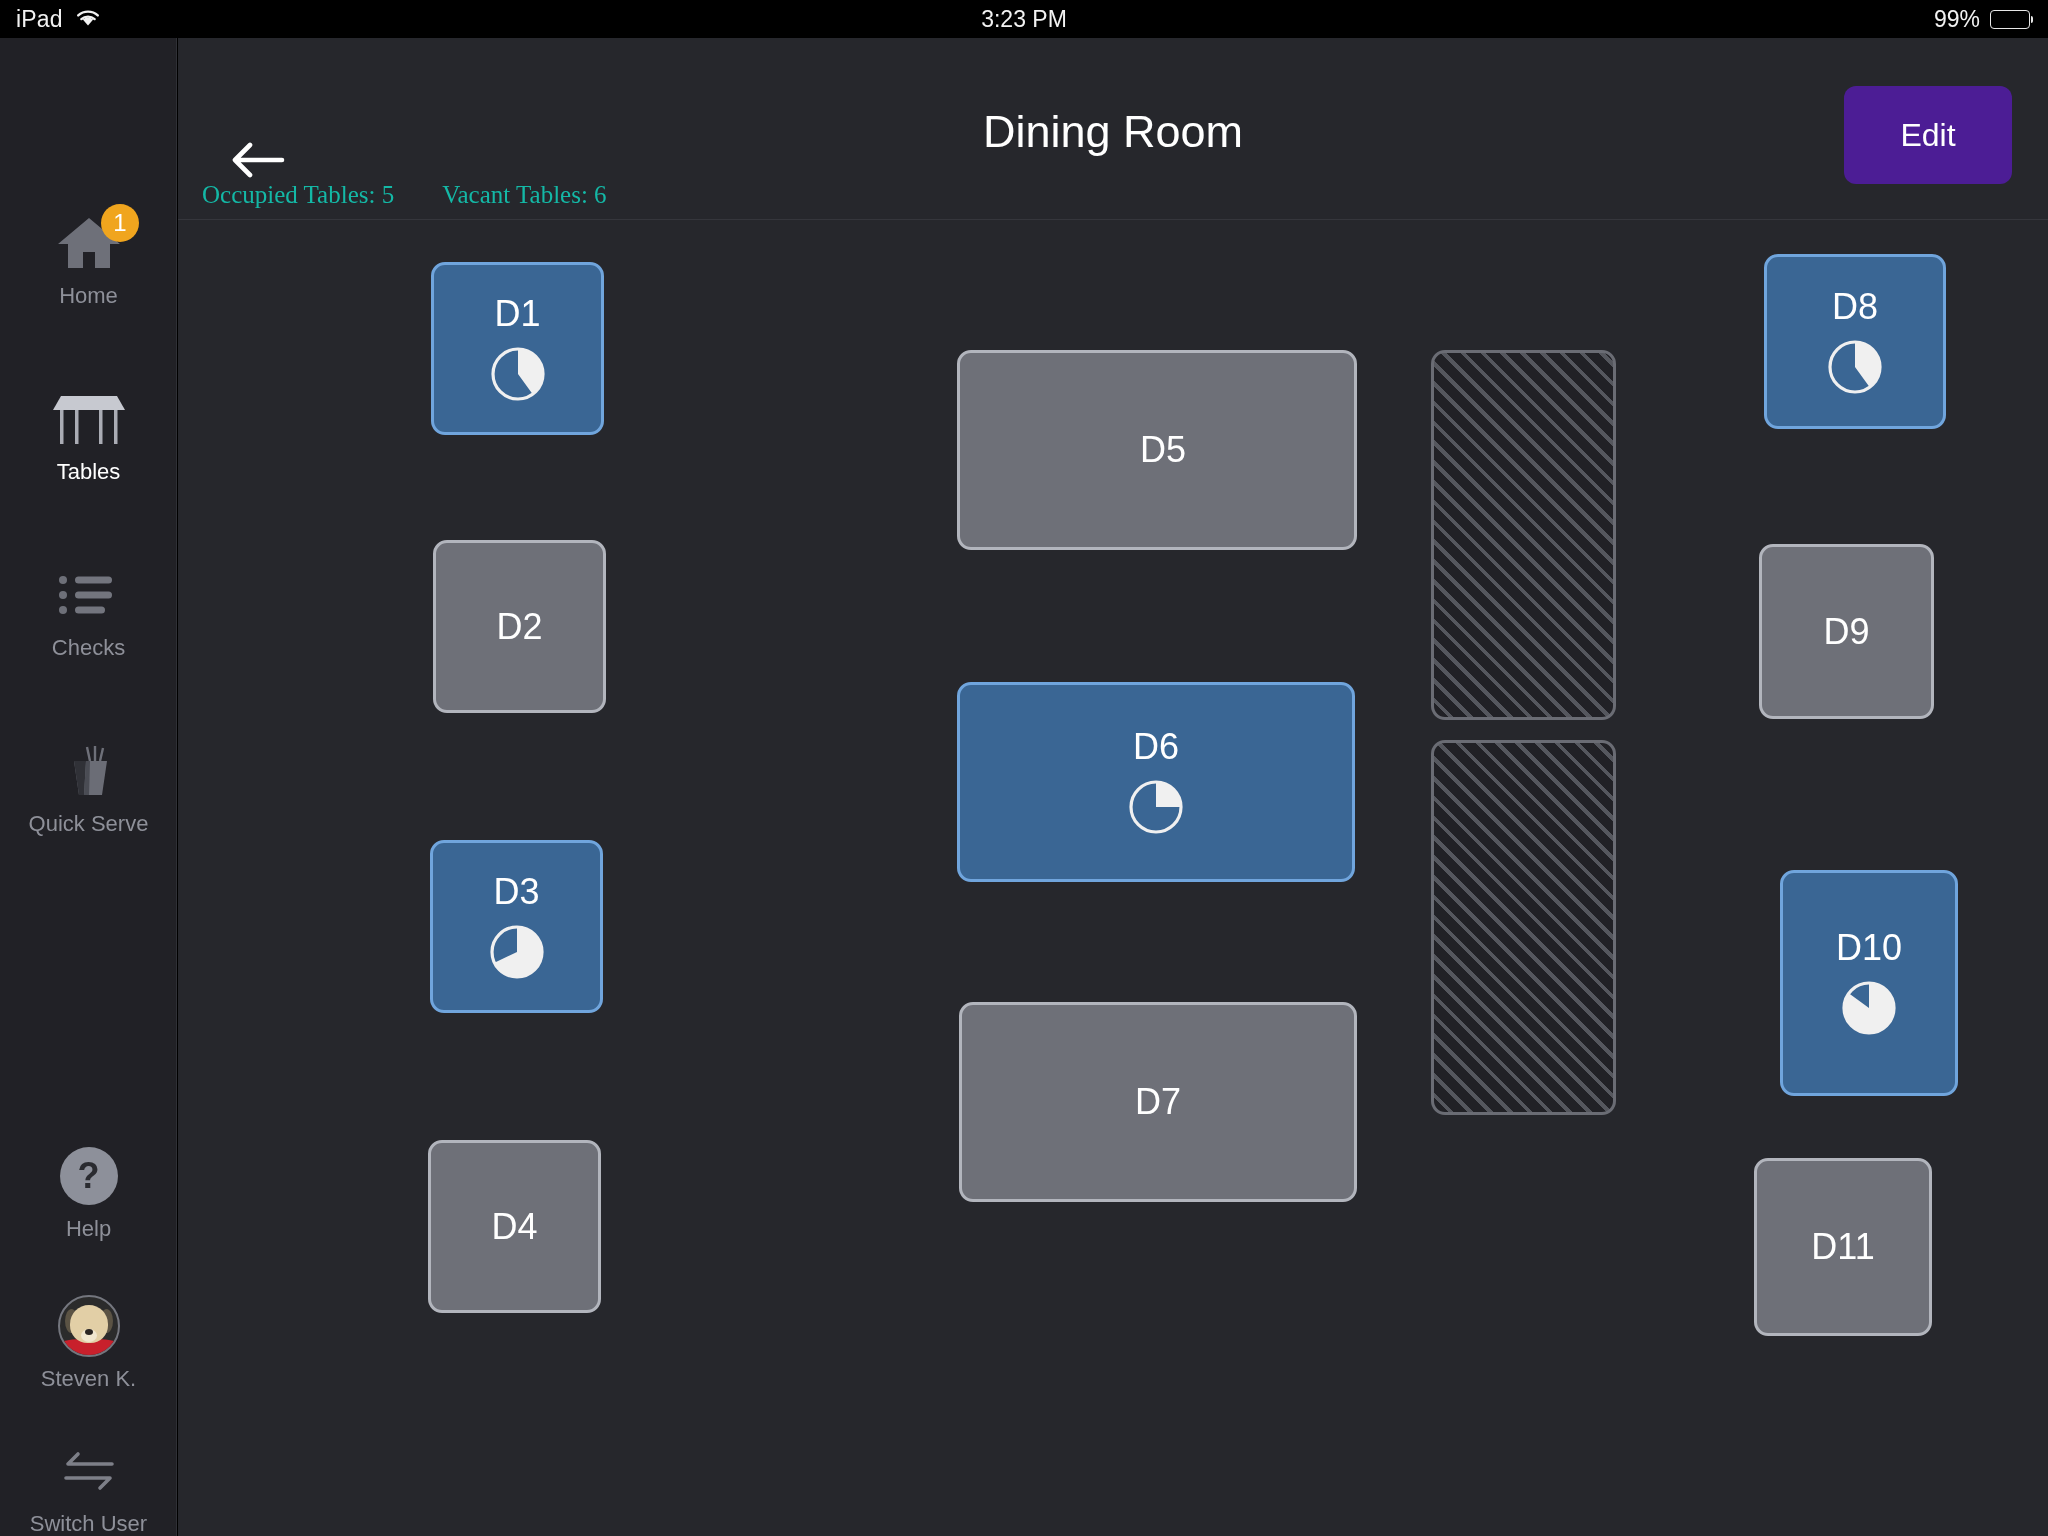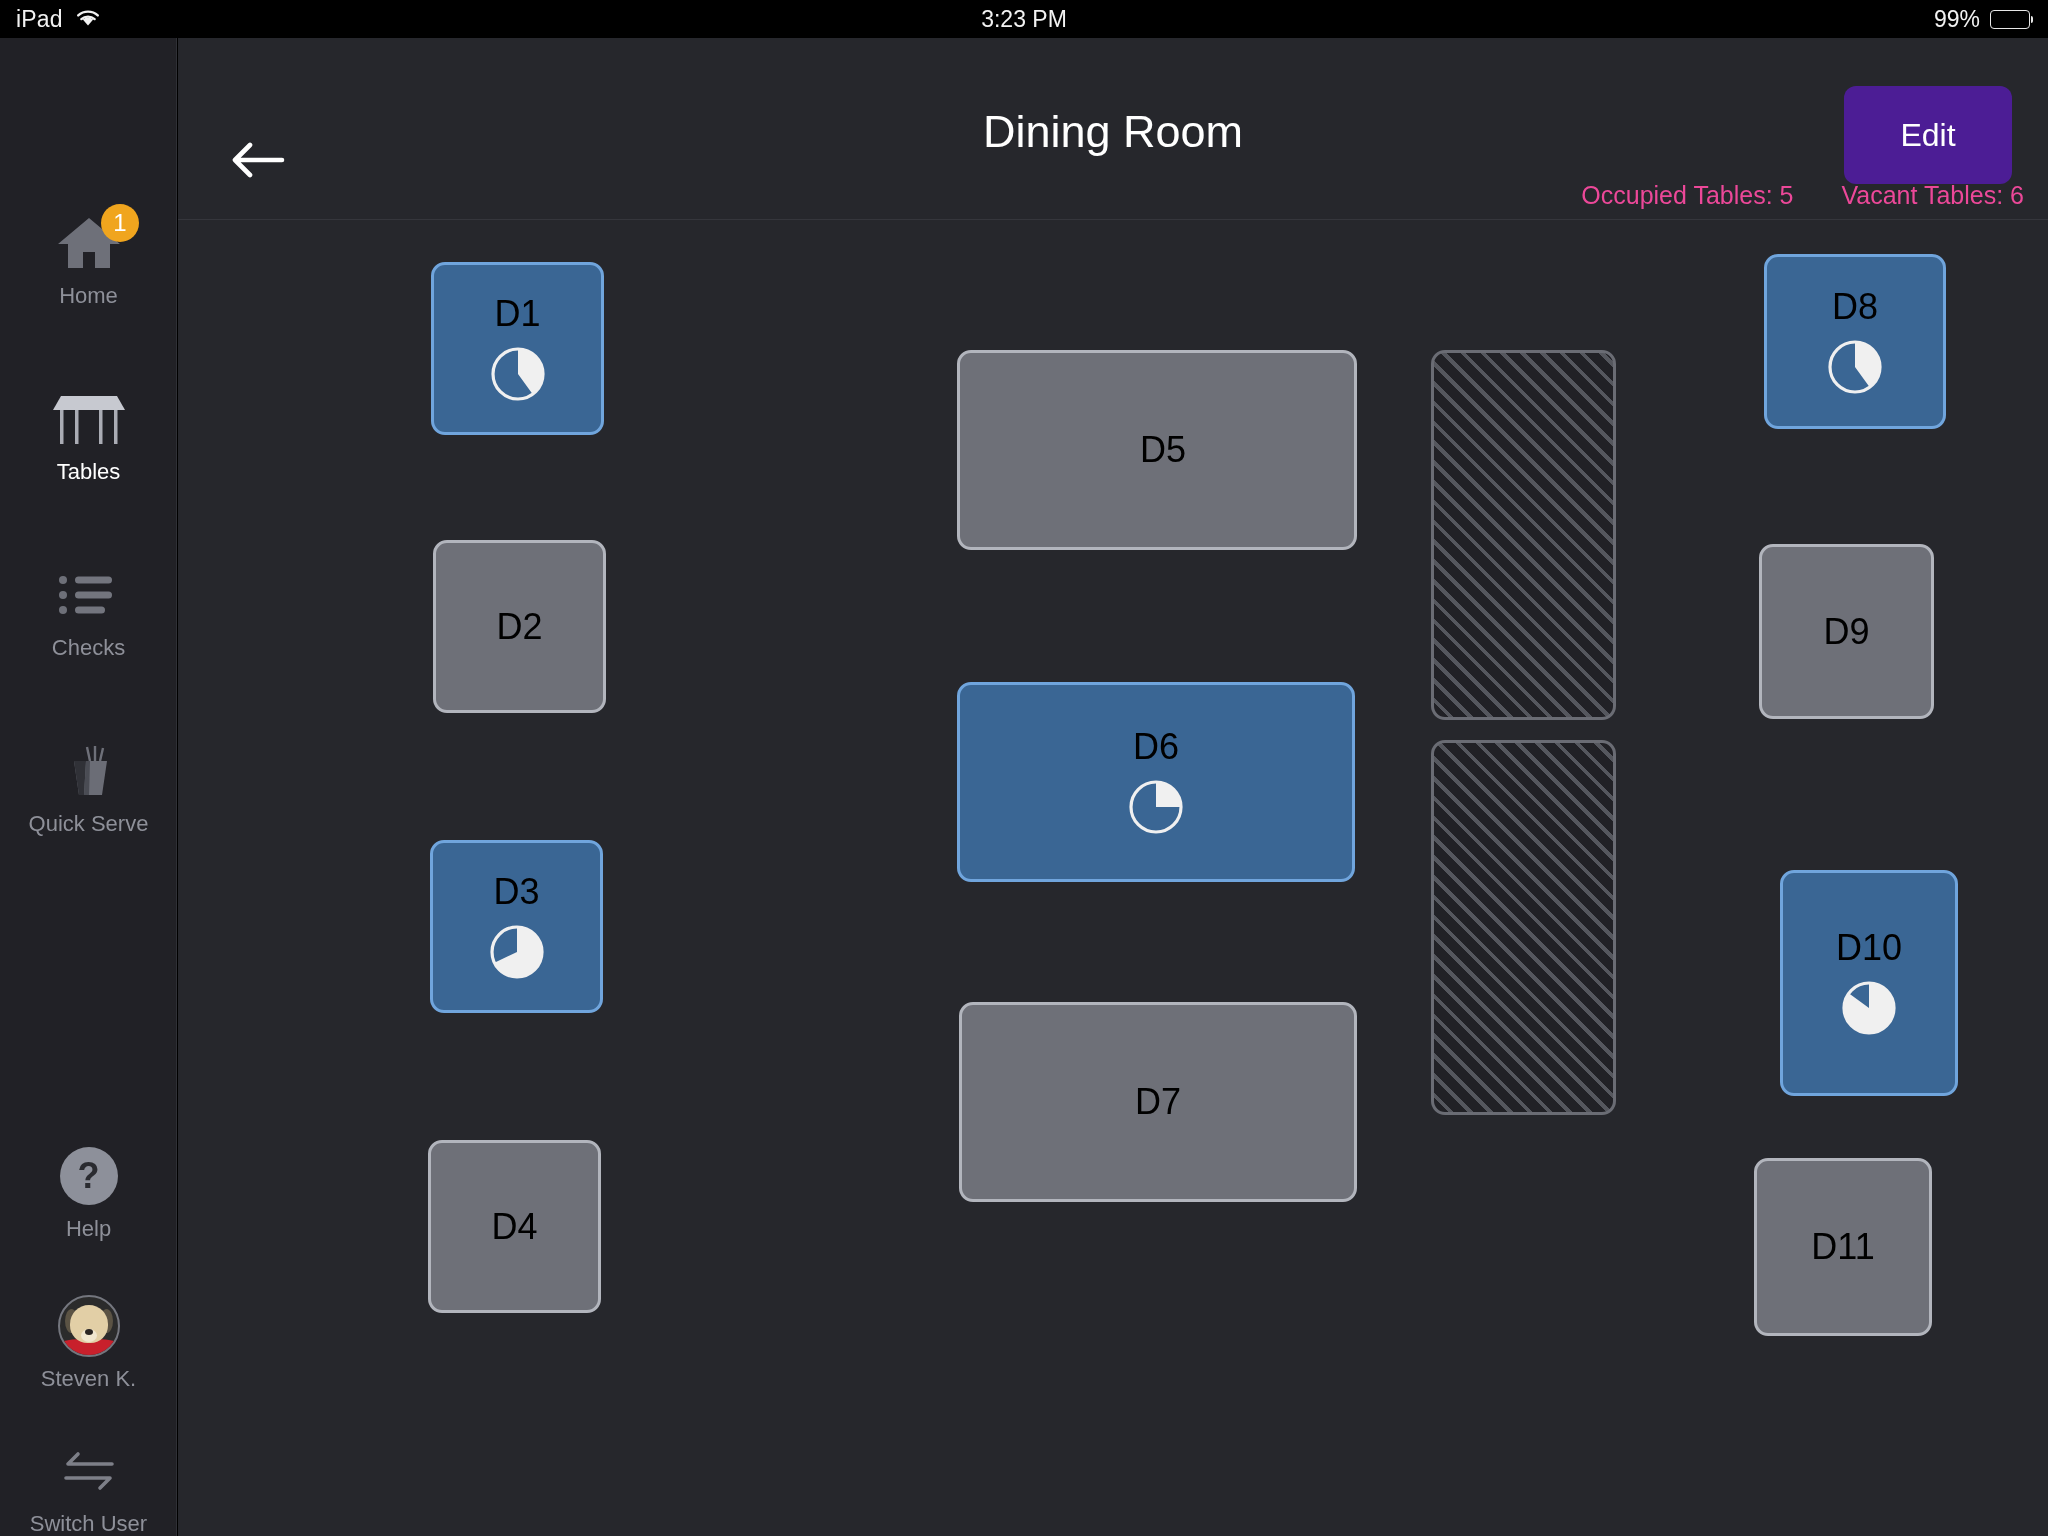--- a/index.html
+++ b/index.html
@@ -182,23 +182,24 @@
     position: absolute;
     left: 0; right: 0; top: 68px;
     text-align: center;
     color: #ffffff;
     font-size: 45px;
     font-weight: 400;
   }
   .subtitle {
     position: absolute;
     left: 0; right: 0; top: 143px;
-    text-align: right;
-    color: #ec4899;
+    text-align: left;
+    color: #14b8a6;
     font-size: 25px;
+    font-family: Liberation Serif, serif;
   }
   .subtitle span { margin: 0 24px; }
   .edit-btn {
     position: absolute;
     right: 36px; top: 48px;
     width: 168px; height: 98px;
     background: #4c1d95;
     border-radius: 12px;
     color: #ffffff;
     font-size: 32px;
@@ -218,21 +219,21 @@
   }
 
   .tile {
     position: absolute;
     box-sizing: border-box;
     border-radius: 14px;
     display: flex;
     flex-direction: column;
     align-items: center;
     justify-content: center;
-    color: #000000;
+    color: #ffffff;
     font-size: 36px;
     user-select: none;
   }
   .tile.vacant {
     background: #6e7078;
     border: 3px solid #b2b5bd;
   }
   .tile.occupied {
     background: #3a6694;
     border: 3px solid #70a5dd;

